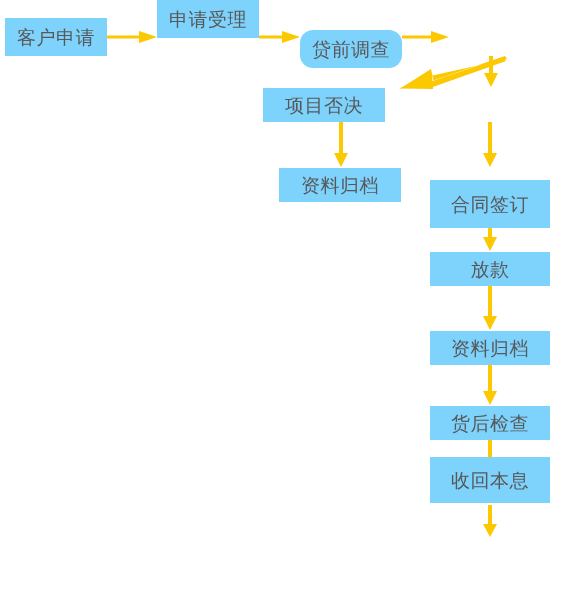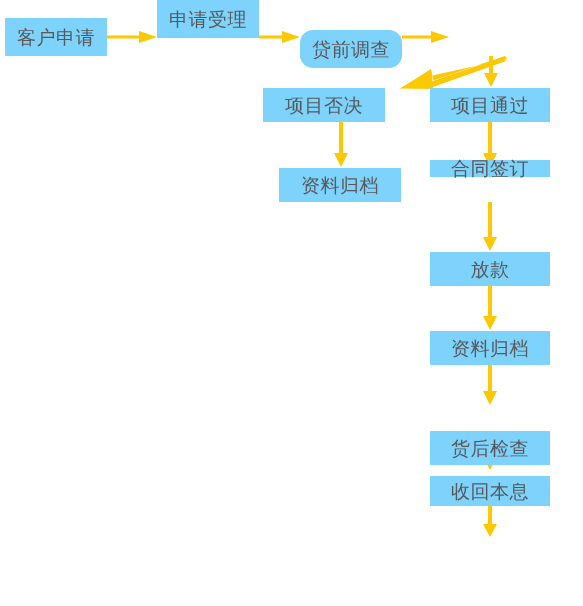--- a/index.html
+++ b/index.html
@@ -137,38 +137,35 @@
 
 
   <div class="node" style="left:263px; top:88px; width:122px; height:34px;">
     <span class="node-label">项目否决</span>
   </div>
 
   <div class="node" style="left:279px; top:168px; width:122px; height:34px;">
     <span class="node-label">资料归档</span>
   </div>
 
-  <div class="node" style="left:430px; top:88px; width:120px; height:34px;">
-    <span class="node-label">项目通过</span>
-  </div>
 
-  <div class="node" style="left:430px; top:160px; width:120px; height:17px;">
+  <div class="node" style="left:430px; top:180px; width:120px; height:48px;">
     <span class="node-label">合同签订</span>
   </div>
 
   <div class="node" style="left:430px; top:252px; width:120px; height:34px;">
     <span class="node-label">放款</span>
   </div>
 
   <div class="node" style="left:430px; top:331px; width:120px; height:34px;">
     <span class="node-label">资料归档</span>
   </div>
 
-  <div class="node" style="left:430px; top:406px; width:120px; height:34px;margin-top:25px;">
+  <div class="node" style="left:430px; top:406px; width:120px; height:34px;">
     <span class="node-label">货后检查</span>
   </div>
 
-  <div class="node" style="left:430px; top:476px; width:120px; height:30px;">
+  <div class="node" style="left:430px; top:457px; width:120px; height:46px;">
     <span class="node-label">收回本息</span>
   </div>
 
 
 </div>
 
 </body></html>

